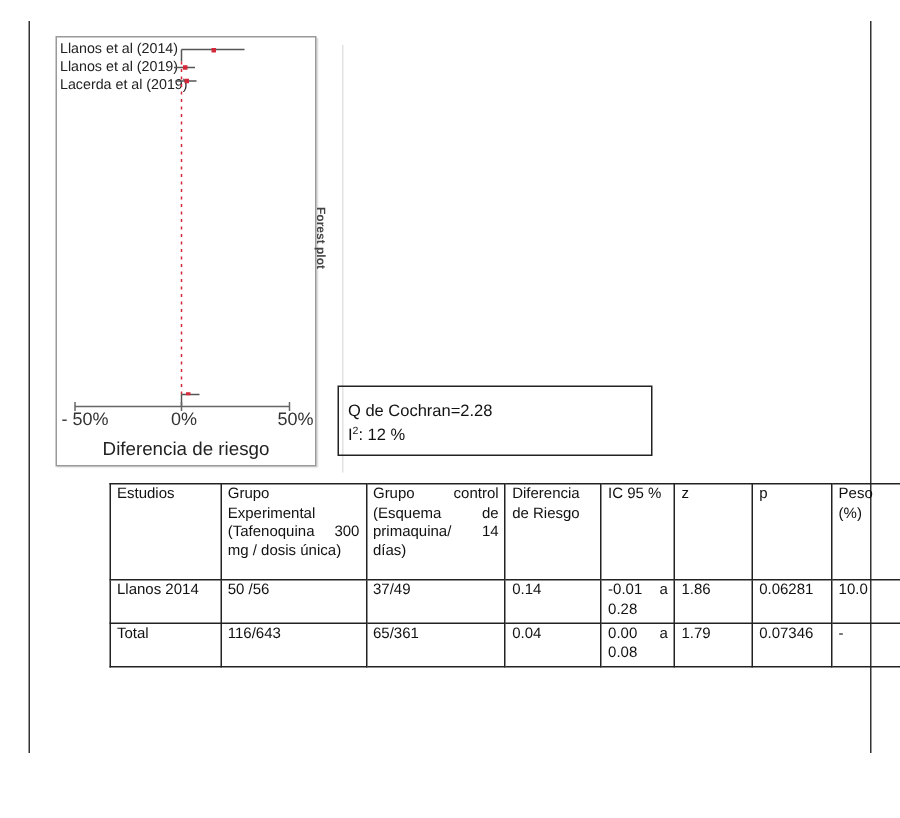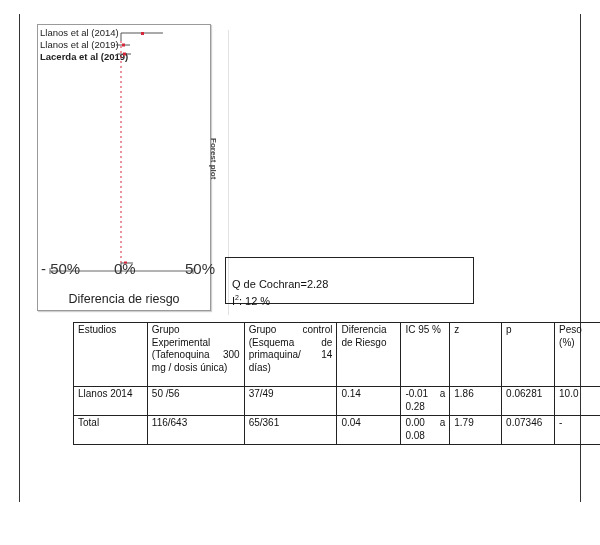--- a/index.html
+++ b/index.html
@@ -3,46 +3,46 @@
 <meta charset="utf-8">
 <style>
   html, body { margin:0; padding:0; background:#ffffff; }
   body { width:600px; height:545px; position:relative; overflow:hidden;
          font-family:"Liberation Sans", sans-serif; color:#111; }
   .page-edge { position:absolute; top:14px; width:1px; height:488px; background:#333; }
   .plot-frame { position:absolute; left:37px; top:24px; width:172px; height:285px;
                 border:1px solid #9a9a9a; box-shadow:1px 1px 1px #cfcfcf; background:#fff; }
   .study-label { position:absolute; left:2px; font-size:9.5px; color:#222; line-height:11px; white-space:nowrap; }
   .plot-svg { position:absolute; left:0; top:0; }
-  .tick-label { position:absolute; font-size:15px; color:#333; top:235px; }
+  .tick-label { position:absolute; font-size:12px; color:#333; top:247px; }
   .axis-title { position:absolute; left:0; width:172px; text-align:center; top:267px; font-size:12.5px; color:#222; }
   .side-label { position:absolute; left:218px; top:138px; font-size:8px; color:#444;
                 transform:rotate(90deg); transform-origin:left top; white-space:nowrap; font-weight:bold; }
   .side-rule { position:absolute; left:228px; top:30px; width:1px; height:285px; background:#e2e2e2; }
-  .stats-box { position:absolute; left:225px; top:257px; width:249px; height:47px;
-               border:1px solid #222; padding:20px 0 0 6px; box-sizing:border-box;
+  .stats-box { position:absolute; left:225px; top:257px; width:210px; height:47px;
+               border:1px solid #222; padding:10px 0 0 6px; box-sizing:border-box;
                font-size:11px; line-height:13px; color:#111; }
   .stats-box sup { font-size:7px; }
   table.results { position:absolute; left:27px; top:322px; width:530px; border-collapse:collapse;
                   font-size:10px; line-height:12.5px; color:#111;margin-left:46px; }
   table.results td { border:1px solid #222; vertical-align:top; padding:1px 4px 2px 4px; }
   table.results tr.head td { height:60px; }
   table.results tr.row td { height:24px; }
   .justify { text-align:justify; text-align-last:left; }
 </style>
 </head>
 <body>
 
 <div class="page-edge" style="left:19px;"></div>
 <div class="page-edge" style="left:580px;"></div>
 
 <div class="plot-frame">
   <span class="study-label" style="top:2px;">Llanos et al (2014)</span>
   <span class="study-label" style="top:14px;">Llanos et al (2019)</span>
-  <span class="study-label" style="top:26px;font-weight:bold;">Lacerda et al (2019)</span>
+  <span class="study-label" style="top:26px;">Lacerda et al (2019)</span>
 
   <svg class="plot-svg" width="172" height="285">
 
     <line x1="83" y1="8" x2="83" y2="16" stroke="#555" stroke-width="1"></line>
     <line x1="83" y1="16" x2="83" y2="238" stroke="#d4283a" stroke-width="1" stroke-dasharray="2,3"></line>
 
     <line x1="83" y1="8" x2="125" y2="8" stroke="#555" stroke-width="1"></line>
     <rect x="103" y="7" width="3" height="3" fill="#d4283a"></rect>
 
     <line x1="78" y1="20" x2="92" y2="20" stroke="#555" stroke-width="1"></line>

